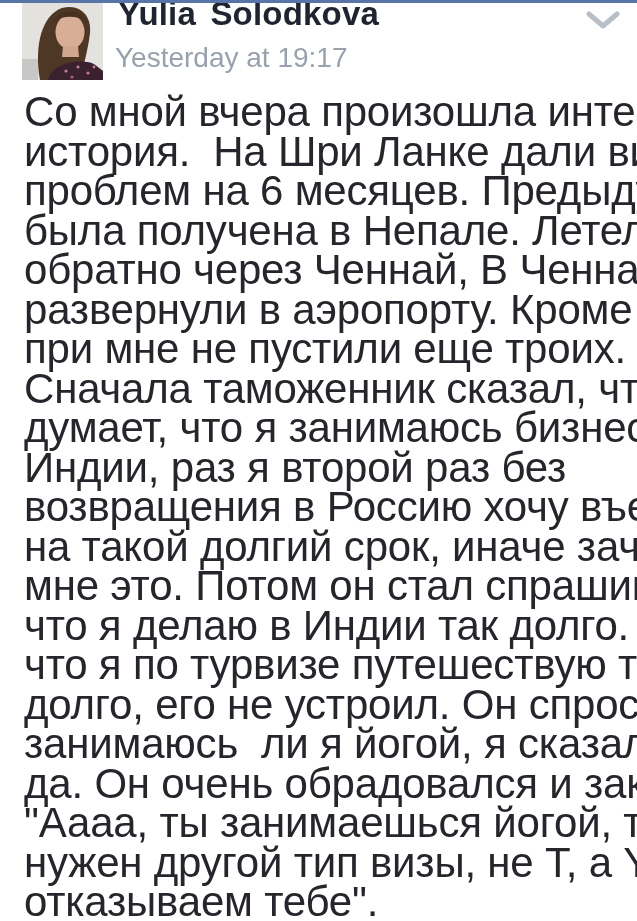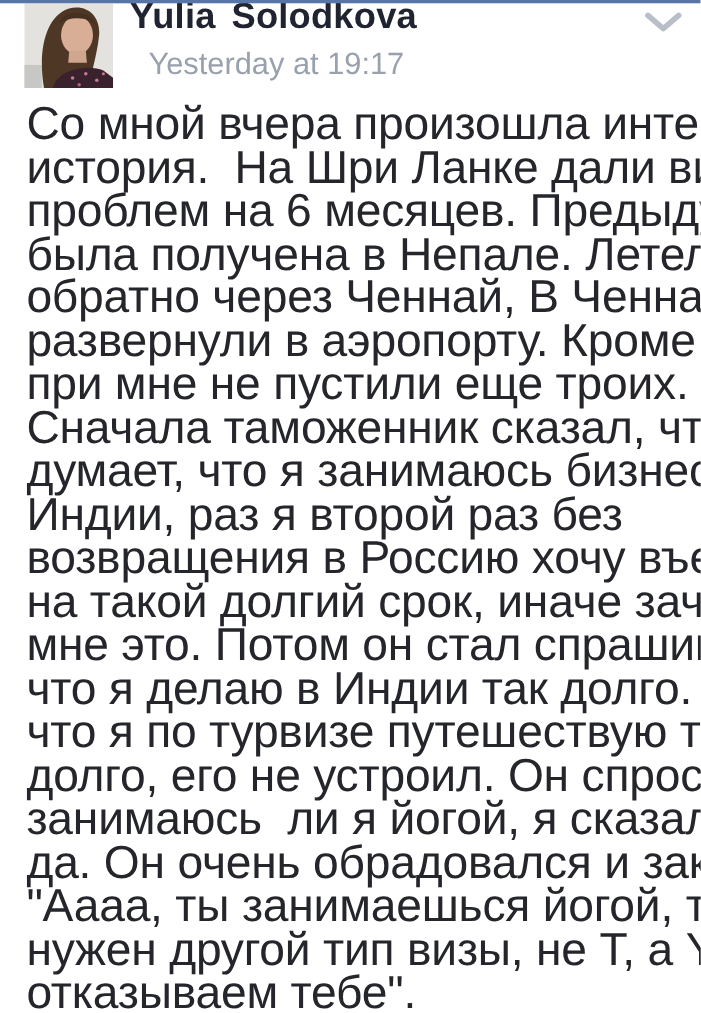--- a/index.html
+++ b/index.html
@@ -35,21 +35,21 @@
     position:absolute;left:118px;top:-5px;
     font-size:33px;line-height:38px;
     font-weight:700;
     color:var(--name);
     word-spacing:5px;
     letter-spacing:0.2px;
     white-space:nowrap;
     cursor:pointer;
   }
   .post-time{
-    position:absolute;left:135px;top:41px;
+    position:absolute;left:115px;top:41px;
     font-size:28px;line-height:34px;
     font-weight:400;
     color:var(--time);
     white-space:nowrap;
     cursor:pointer;
   }
   .menu-chevron{
     position:absolute;left:586px;top:11px;
     width:34px;height:20px;
     background:none;border:none;padding:0;margin:0;

